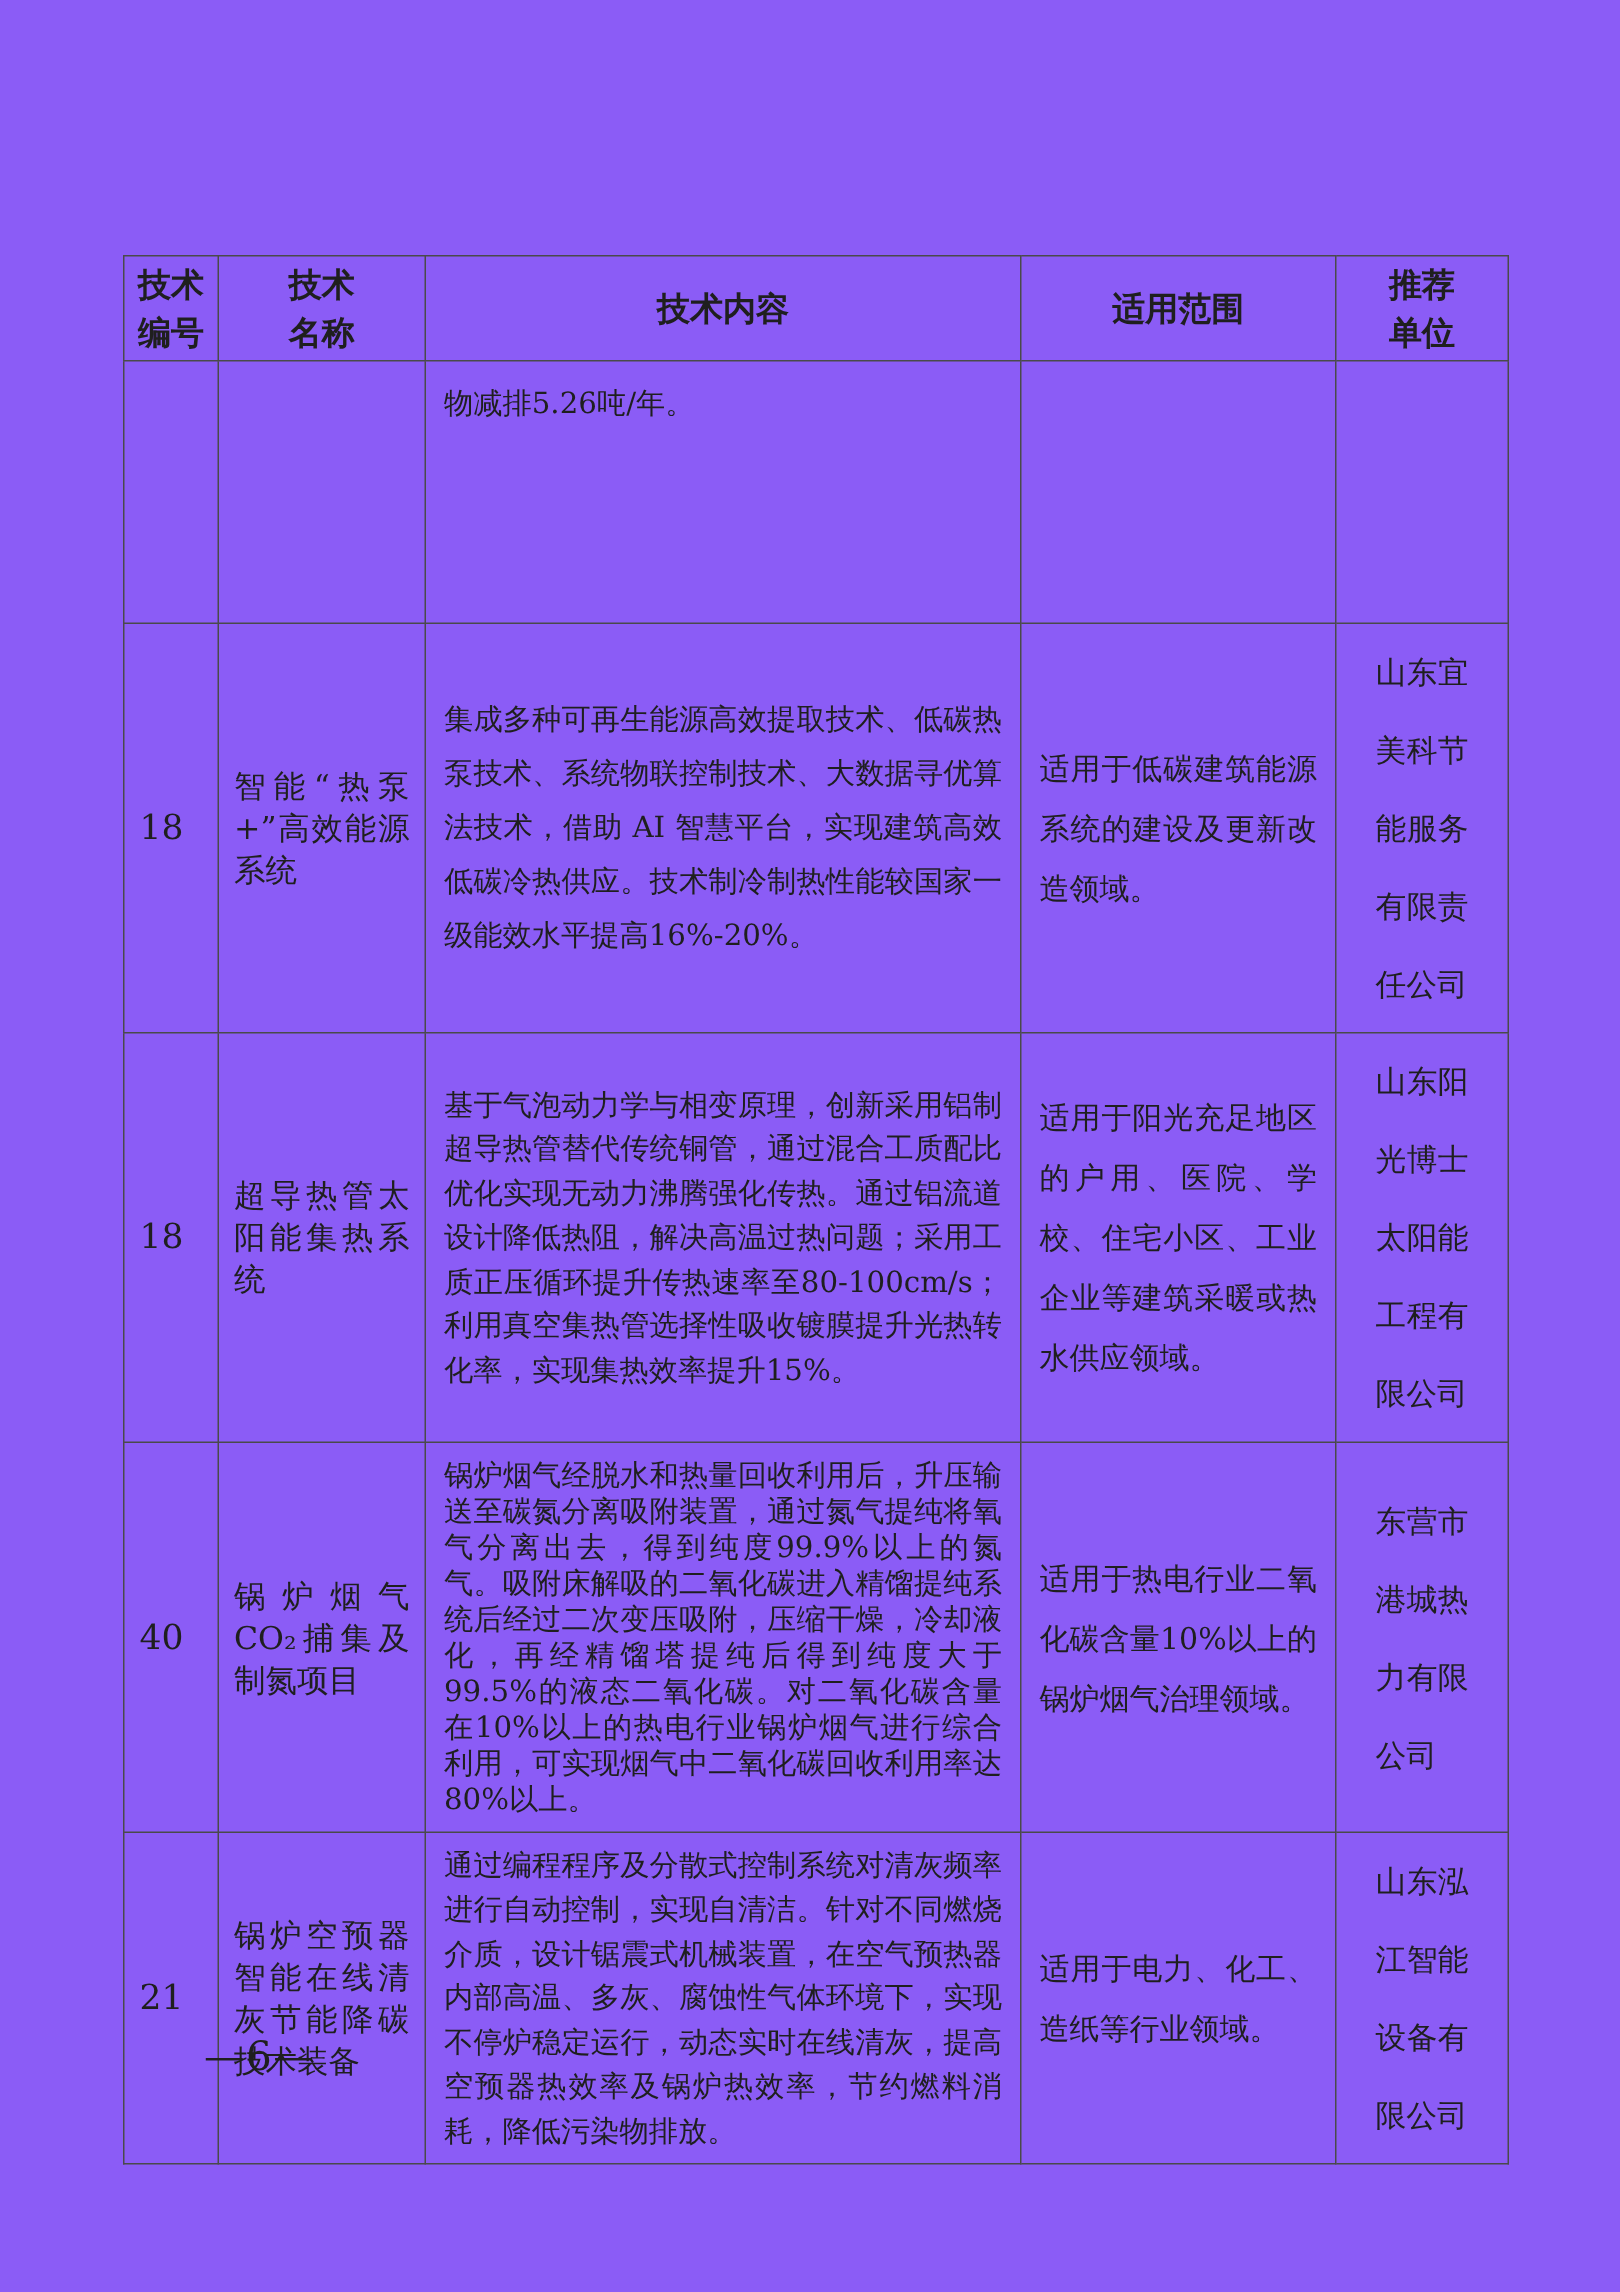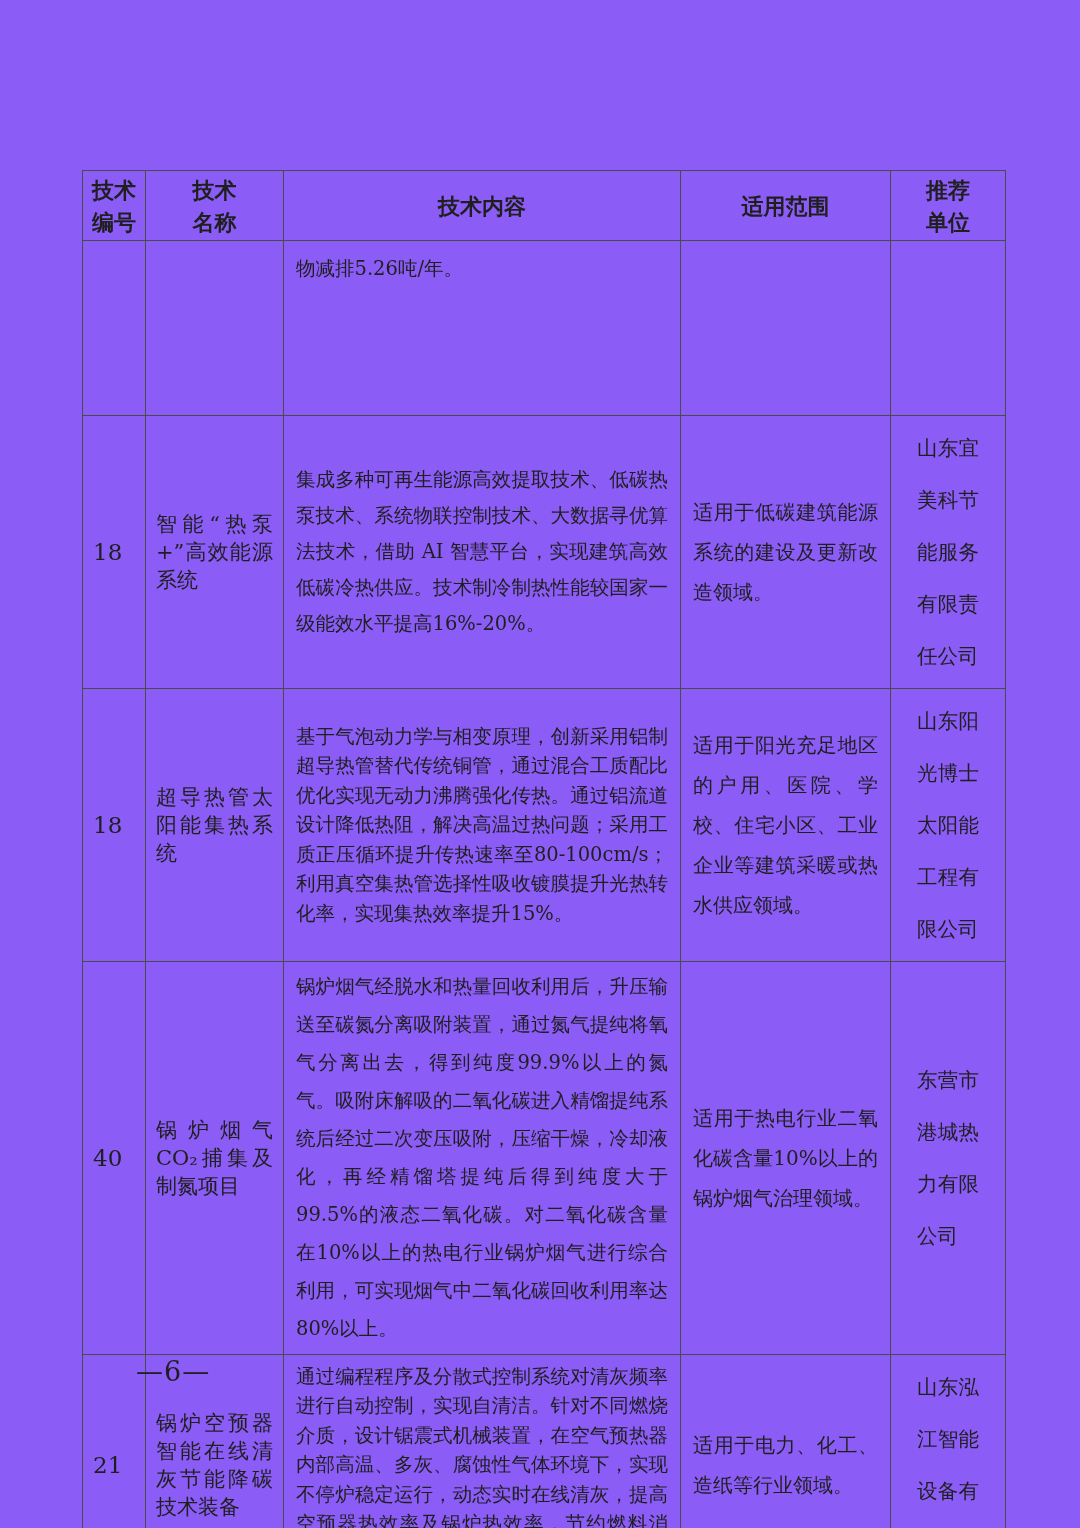--- a/index.html
+++ b/index.html
@@ -65,21 +65,21 @@
   }
   td.cell-content {
     font-size: 19.5px;
     text-align: justify;
     text-justify: inter-character;
     padding: 6px 12px;
   }
   tr.r-cont td.cell-content { line-height: 35px; vertical-align: top; padding-top: 10px; }
   tr.r-18   td.cell-content { line-height: 36px; }
   tr.r-19   td.cell-content { line-height: 29.5px; margin-top: 15px; }
-  tr.r-20   td.cell-content { line-height: 38px; }
+  tr.r-20   td.cell-content { line-height: 24px; }
   tr.r-21   td.cell-content { line-height: 29.5px; }
 
   td.cell-scope {
     font-size: 20px;
     line-height: 40px;
     text-align: justify;
     text-justify: inter-character;
     padding: 6px 12px;
     margin-left: 39px;
   }

